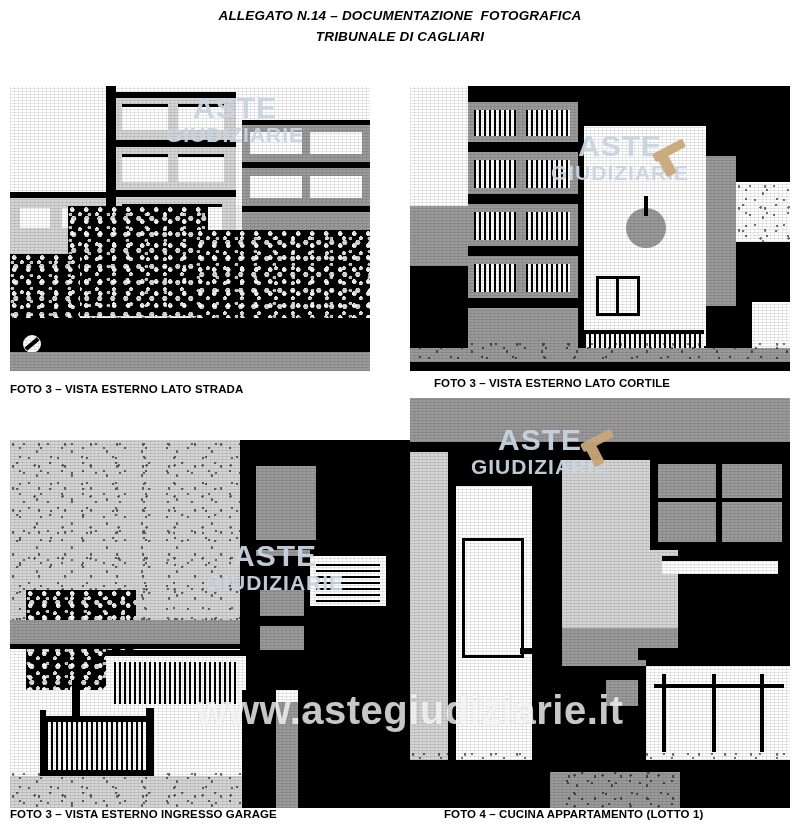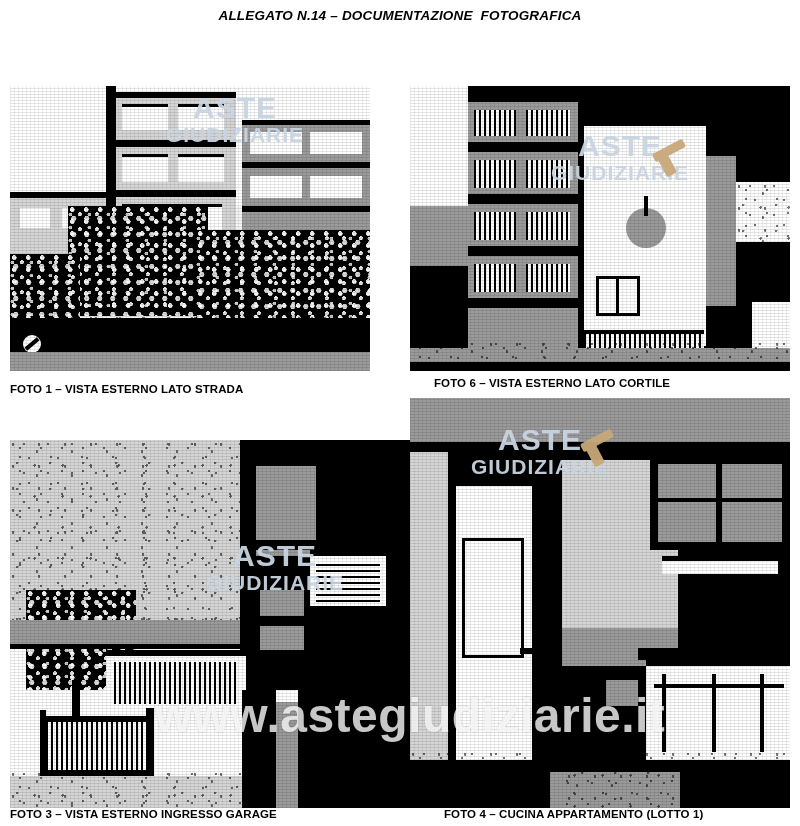--- a/index.html
+++ b/index.html
@@ -145,21 +145,21 @@
     transform: rotate(-28deg);
     border-radius: 2px;
   }
 
   #wm-big {
     position: absolute;
     left: 150px;
     top: 688px;
     width: 520px;
     text-align: center;
-    font-size: 48px;
+    font-size: 40px;
     font-weight: bold;
     color: rgba(255,255,255,0.78);
     text-shadow: 0 0 2px rgba(0,0,0,0.18);
     letter-spacing: 0.5px;
     pointer-events: none;
   }
   #wm-notice {
     position: absolute;
     left: 140px;
     top: 766px;
@@ -170,20 +170,21 @@
     line-height: 17px;
     pointer-events: none;
   }
   #wm-notice .nl { display: block; }
 </style>
 </head>
 <body>
 
 <div class="doc-header">
   <div class="line">ALLEGATO N.14 – DOCUMENTAZIONE  FOTOGRAFICA</div>
+  <div class="line">TRIBUNALE DI CAGLIARI</div>
 </div>
 
 <div class="photo" id="photo1">
   <div class="frame">
     <div class="ph-canvas">
 
       <div class="wht" style="left:0;top:0;width:360px;height:120px;"></div>
 
       <div class="blk" style="left:96px;top:0;width:10px;height:200px;"></div>
       <div class="lgry" style="left:106px;top:6px;width:120px;height:185px;"></div>
@@ -234,21 +235,21 @@
       <div class="gry" style="left:0;top:266px;width:360px;height:19px;"></div>
 
       <div class="noise"></div>
     </div>
   </div>
   <div class="wm-aste" style="left:150px;top:6px;width:150px;">
     <div class="l1">ASTE</div>
     <div class="l2">GIUDIZIARIE</div>
   </div>
 </div>
-<div class="caption" id="cap1">FOTO 1 – VISTA ESTERNO LATO STRADA</div>
+<div class="caption" id="cap1">FOTO 3 – VISTA ESTERNO LATO STRADA</div>
 
 <div class="photo" id="photo2">
   <div class="frame">
     <div class="ph-canvas">
       <div class="blk" style="left:0;top:0;width:380px;height:285px;"></div>
 
       <div class="wht" style="left:0;top:0;width:58px;height:120px;"></div>
       <div class="gry" style="left:0;top:120px;width:58px;height:60px;"></div>
 
       <div class="gry" style="left:58px;top:8px;width:110px;height:260px;"></div>
@@ -300,21 +301,21 @@
       <div class="noise"></div>
     </div>
   </div>
   <div class="wm-aste" style="left:130px;top:44px;width:160px;">
     <div class="l1">ASTE</div>
     <div class="l2">GIUDIZIARIE</div>
     <div class="gav" style="left:112px;top:16px;"></div>
     <div class="gav2" style="left:122px;top:26px;"></div>
   </div>
 </div>
-<div class="caption" id="cap2">FOTO 6 – VISTA ESTERNO LATO CORTILE</div>
+<div class="caption" id="cap2">FOTO 3 – VISTA ESTERNO LATO CORTILE</div>
 
 <div class="photo" id="photo3">
   <div class="frame">
     <div class="ph-canvas">
       <div class="wht" style="left:0;top:0;width:400px;height:368px;"></div>
 
       <div class="lgry" style="left:0;top:0;width:230px;height:180px;"></div>
       <div class="speckle" style="left:0;top:0;width:230px;height:180px;"></div>
 
       <div class="blk" style="left:230px;top:0;width:170px;height:250px;"></div>

